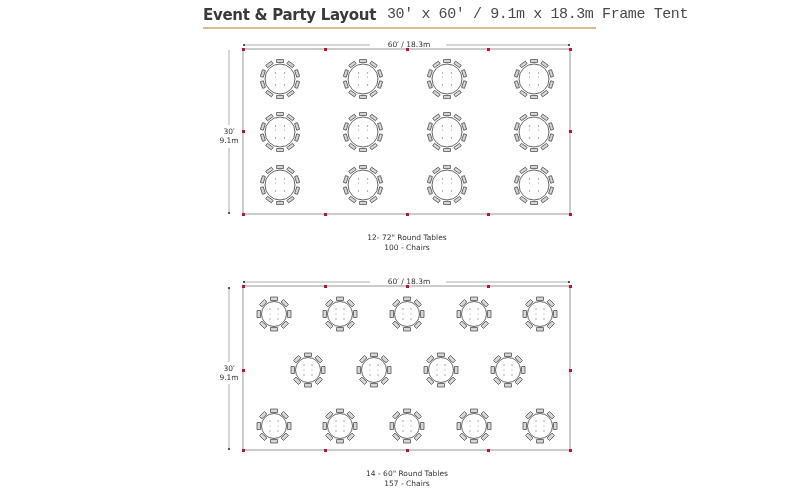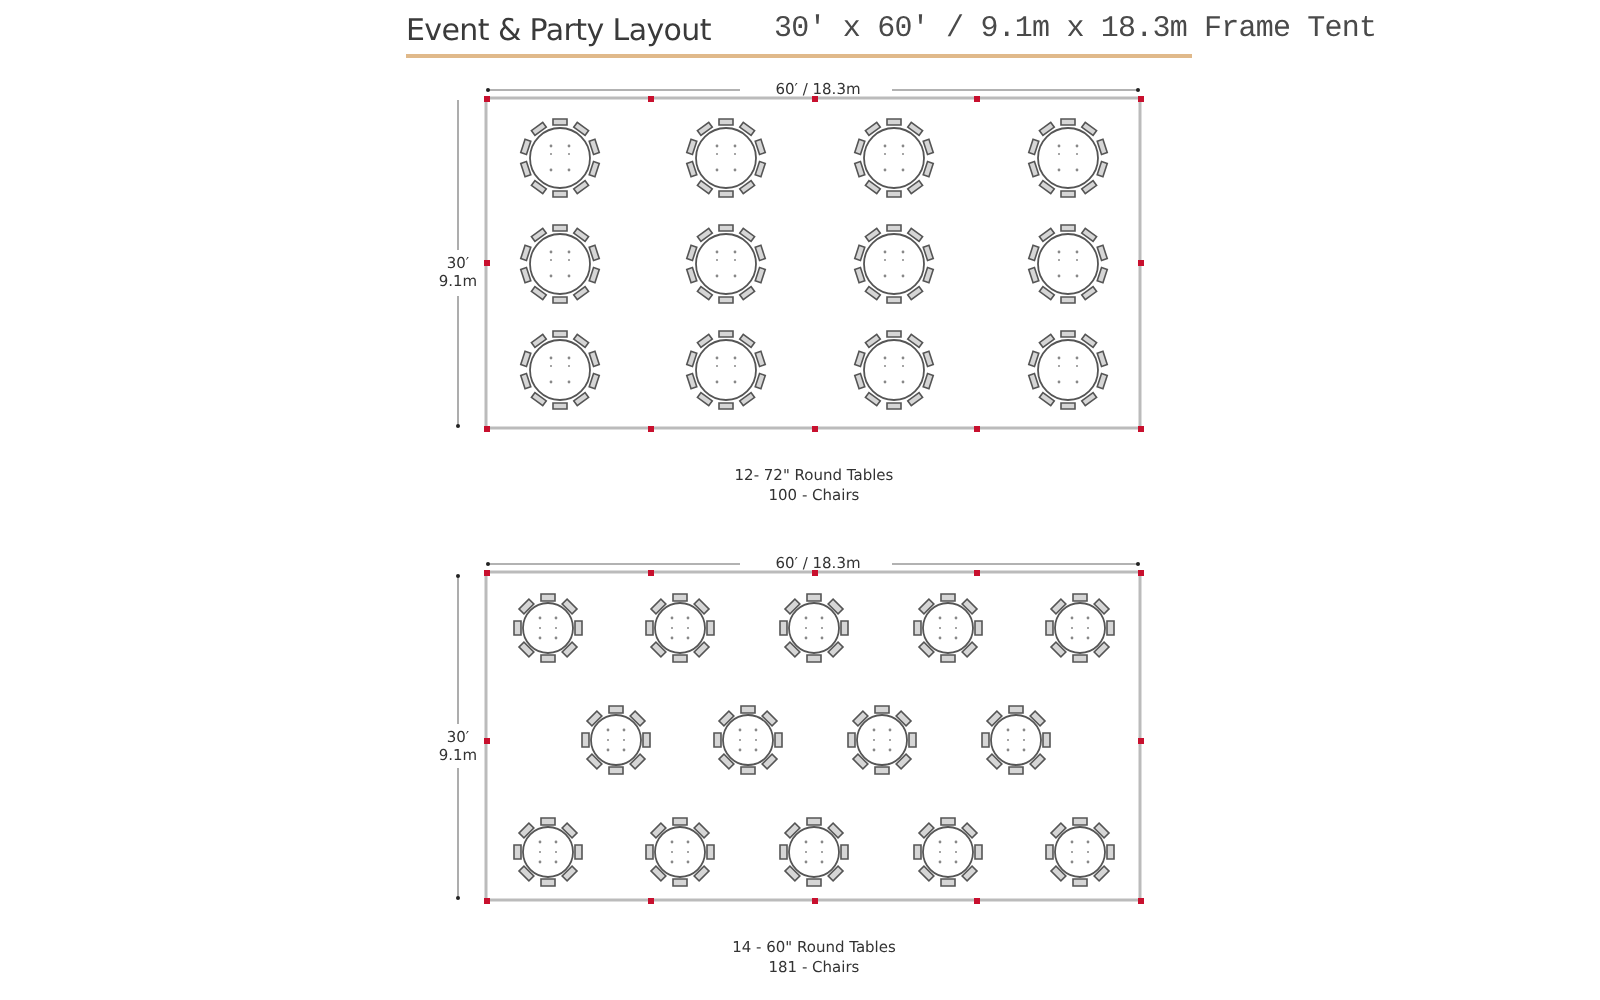--- a/index.html
+++ b/index.html
@@ -1,18 +1,18 @@
 <!DOCTYPE html>
 <html><head>
 <meta charset="utf-8">
 <style>
   html, body { margin: 0; padding: 0; background: #ffffff; }
   body { width: 800px; height: 500px; position: relative; overflow: hidden; font-family: "Liberation Sans", sans-serif; }
   .header { position: absolute; left: 203px; top: 4px; width: 393px; height: 26px; }
-  .title { position: absolute; left: 0; top: 2px; font-size: 15px; font-weight: normal; color: #3a3a3a; font-family: "DejaVu Sans", sans-serif; letter-spacing: -0.3px; text-align: center; }
+  .title { position: absolute; left: 0; top: 2px; font-size: 15px; font-weight: bold; color: #3a3a3a; font-family: "DejaVu Sans", sans-serif; letter-spacing: -0.3px; text-align: center; }
   .subtitle { position: absolute; left: 184px; top: 2px; font-size: 15px; color: #4a4a4a; font-family: Liberation Mono, monospace; letter-spacing: -0.4px; white-space: nowrap; }
   .rule { position: absolute; left: 203px; top: 27px; width: 393px; height: 2px; background: #e0b98a; }
   svg.layout { position: absolute; left: 0; top: 0; }
   .caption { position: absolute; width: 200px; text-align: center; font-size: 7.5px; color: #333; line-height: 10px; font-family: "DejaVu Sans", sans-serif; }
   .caption div { white-space: nowrap; }
 </style>
 </head>
 <body>
 
 <div class="header">
@@ -180,14 +180,14 @@
   <div>100 - Chairs</div>
 </div>
 
 <div style="position:absolute; left:372px; top:277px; width:74px; text-align:center; font-size:7.5px; color:#333; font-family:'DejaVu Sans',sans-serif;">60′ / 18.3m</div>
 <div style="position:absolute; left:214px; top:364px; width:30px; text-align:center; font-size:7.5px; color:#333; line-height:9px; font-family:'DejaVu Sans',sans-serif;">
   <div>30′</div>
   <div>9.1m</div>
 </div>
 <div class="caption" style="left:307px; top:469px;">
   <div>14 - 60" Round Tables</div>
-  <div>181 - Chairs</div>
+  <div>157 - Chairs</div>
 </div>
 
 </body></html>

